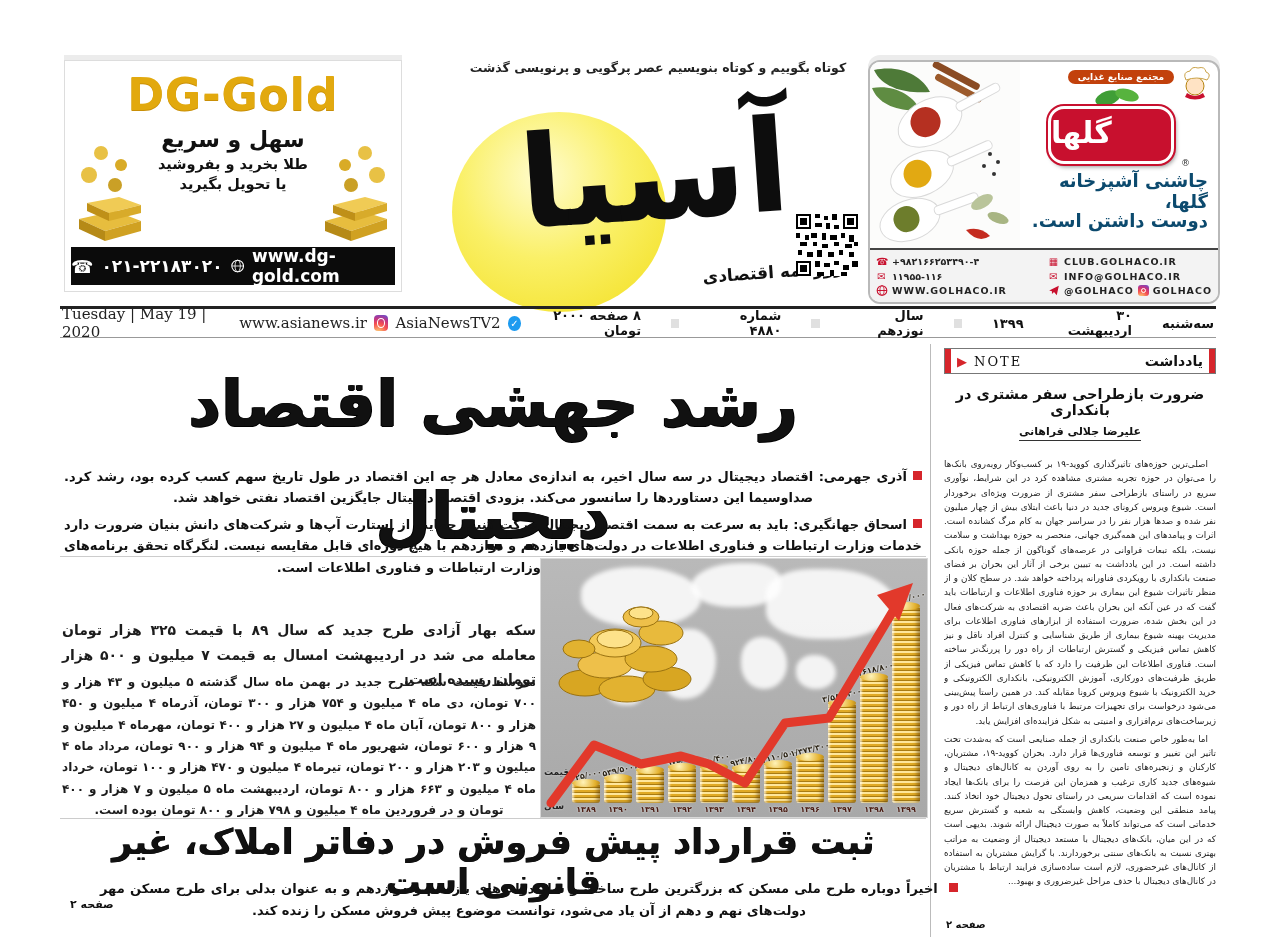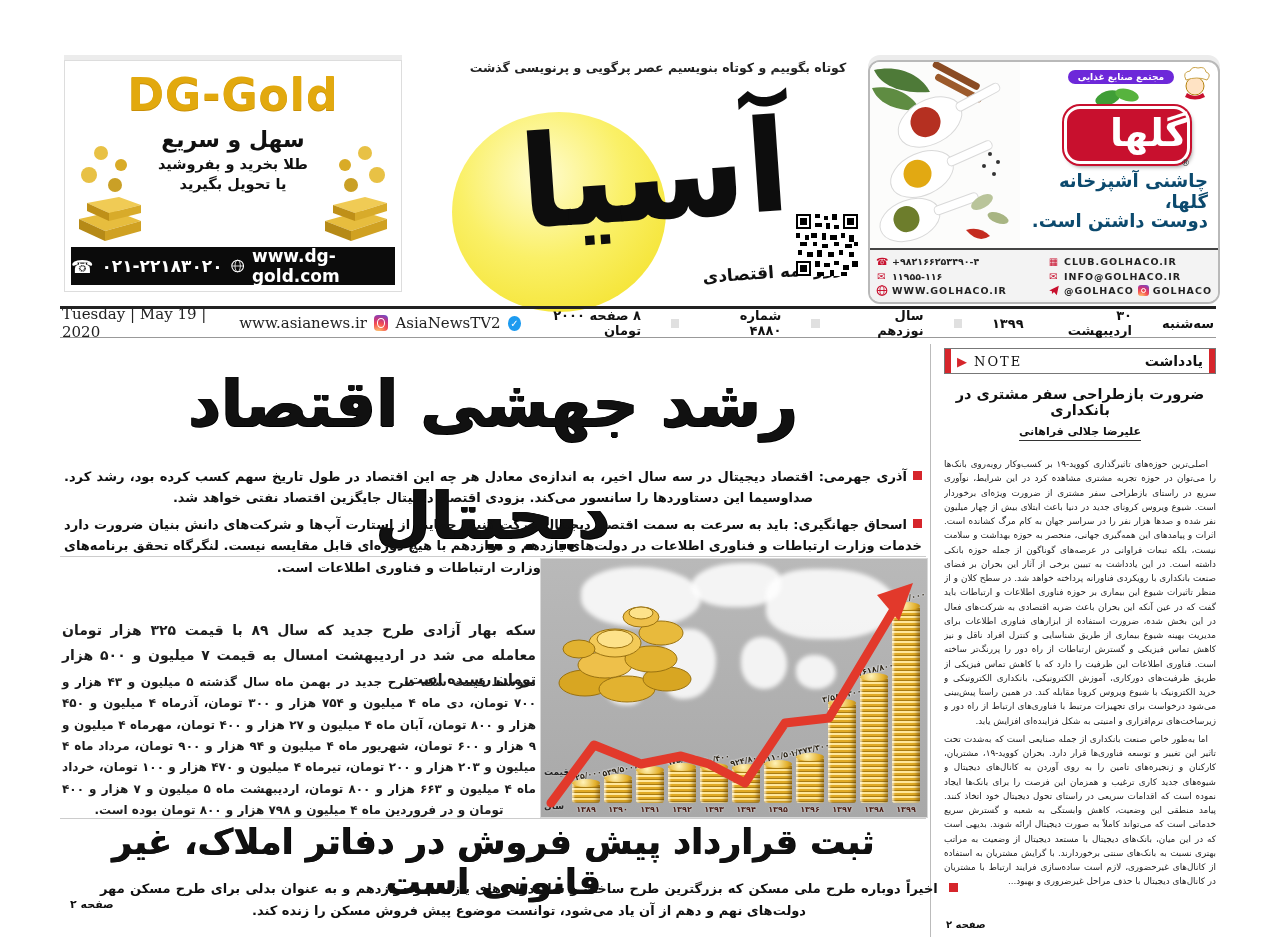--- a/index.html
+++ b/index.html
@@ -26,27 +26,27 @@
   #asia-logo{left:430px;top:70px;width:450px;height:230px;text-align:center;font-size:128px;
              font-weight:bold;line-height:210px;transform:rotate(-4deg);color:#0d0d0d;}
   #paper-type{left:688px;top:262px;width:170px;text-align:center;direction:rtl;font-size:17px;
               font-weight:bold;transform:rotate(-4deg);}
   #qr{left:796px;top:214px;width:62px;height:62px;}
   
   #golha-ad{left:868px;top:60px;width:348px;height:240px;border:2px solid #b9b9b9;border-radius:12px;
             background:#fff;overflow:hidden;box-shadow:0 -5px 0 #ececec;}
   #golha-left{position:absolute;left:0;top:0;width:150px;height:188px;background:#fdfdfd;overflow:hidden;}
   #golha-right{position:absolute;right:0;top:0;left:150px;height:188px;direction:rtl;}
-  .ribbon{position:absolute;right:44px;top:8px;background:#6d28d9;color:#fff;font-size:9px;font-weight:bold;
+  .ribbon{position:absolute;right:44px;top:8px;background:#c2410c;color:#fff;font-size:9px;font-weight:bold;
           padding:2px 10px;border-radius:8px;}
   .chef{position:absolute;right:6px;top:4px;width:34px;height:34px;}
   .leafs{position:absolute;right:78px;top:24px;}
-  #golha-logo{position:absolute;right:28px;top:44px;width:120px;height:52px;background:#c8102e;
+  #golha-logo{position:absolute;right:44px;top:44px;width:120px;height:52px;background:#c8102e;
               border-radius:16px;border:3px solid #fff;box-shadow:0 0 0 2px #c8102e,2px 3px 4px rgba(0,0,0,.4);
-              color:#fff;font-size:38px;font-weight:bold;text-align:right;line-height:48px;}
+              color:#fff;font-size:30px;font-weight:bold;text-align:left;line-height:48px;}
   .reg{position:absolute;right:28px;top:96px;font-size:9px;color:#333;}
   .golha-slogan{position:absolute;right:10px;color:#0c4a6e;font-size:18px;font-weight:bold;}
   #golha-strip{position:absolute;left:0;right:0;bottom:0;height:52px;background:#f3f3f3;border-top:2px solid #444;
                display:flex;direction:ltr;font-size:9.5px;font-weight:bold;color:#222;}
   #golha-strip .col{flex:1;display:flex;flex-direction:column;justify-content:space-evenly;padding:2px 6px;}
   #golha-strip .row{display:flex;align-items:center;gap:4px;letter-spacing:1px;white-space:nowrap;}
   .ric{color:#c8102e;font-size:10px;width:12px;text-align:center;}
   
   #dateline{left:60px;top:306px;width:1156px;height:32px;border-top:3px solid #222;border-bottom:1px solid #999;
             display:flex;align-items:center;justify-content:space-between;padding:0 2px;box-sizing:border-box;}

